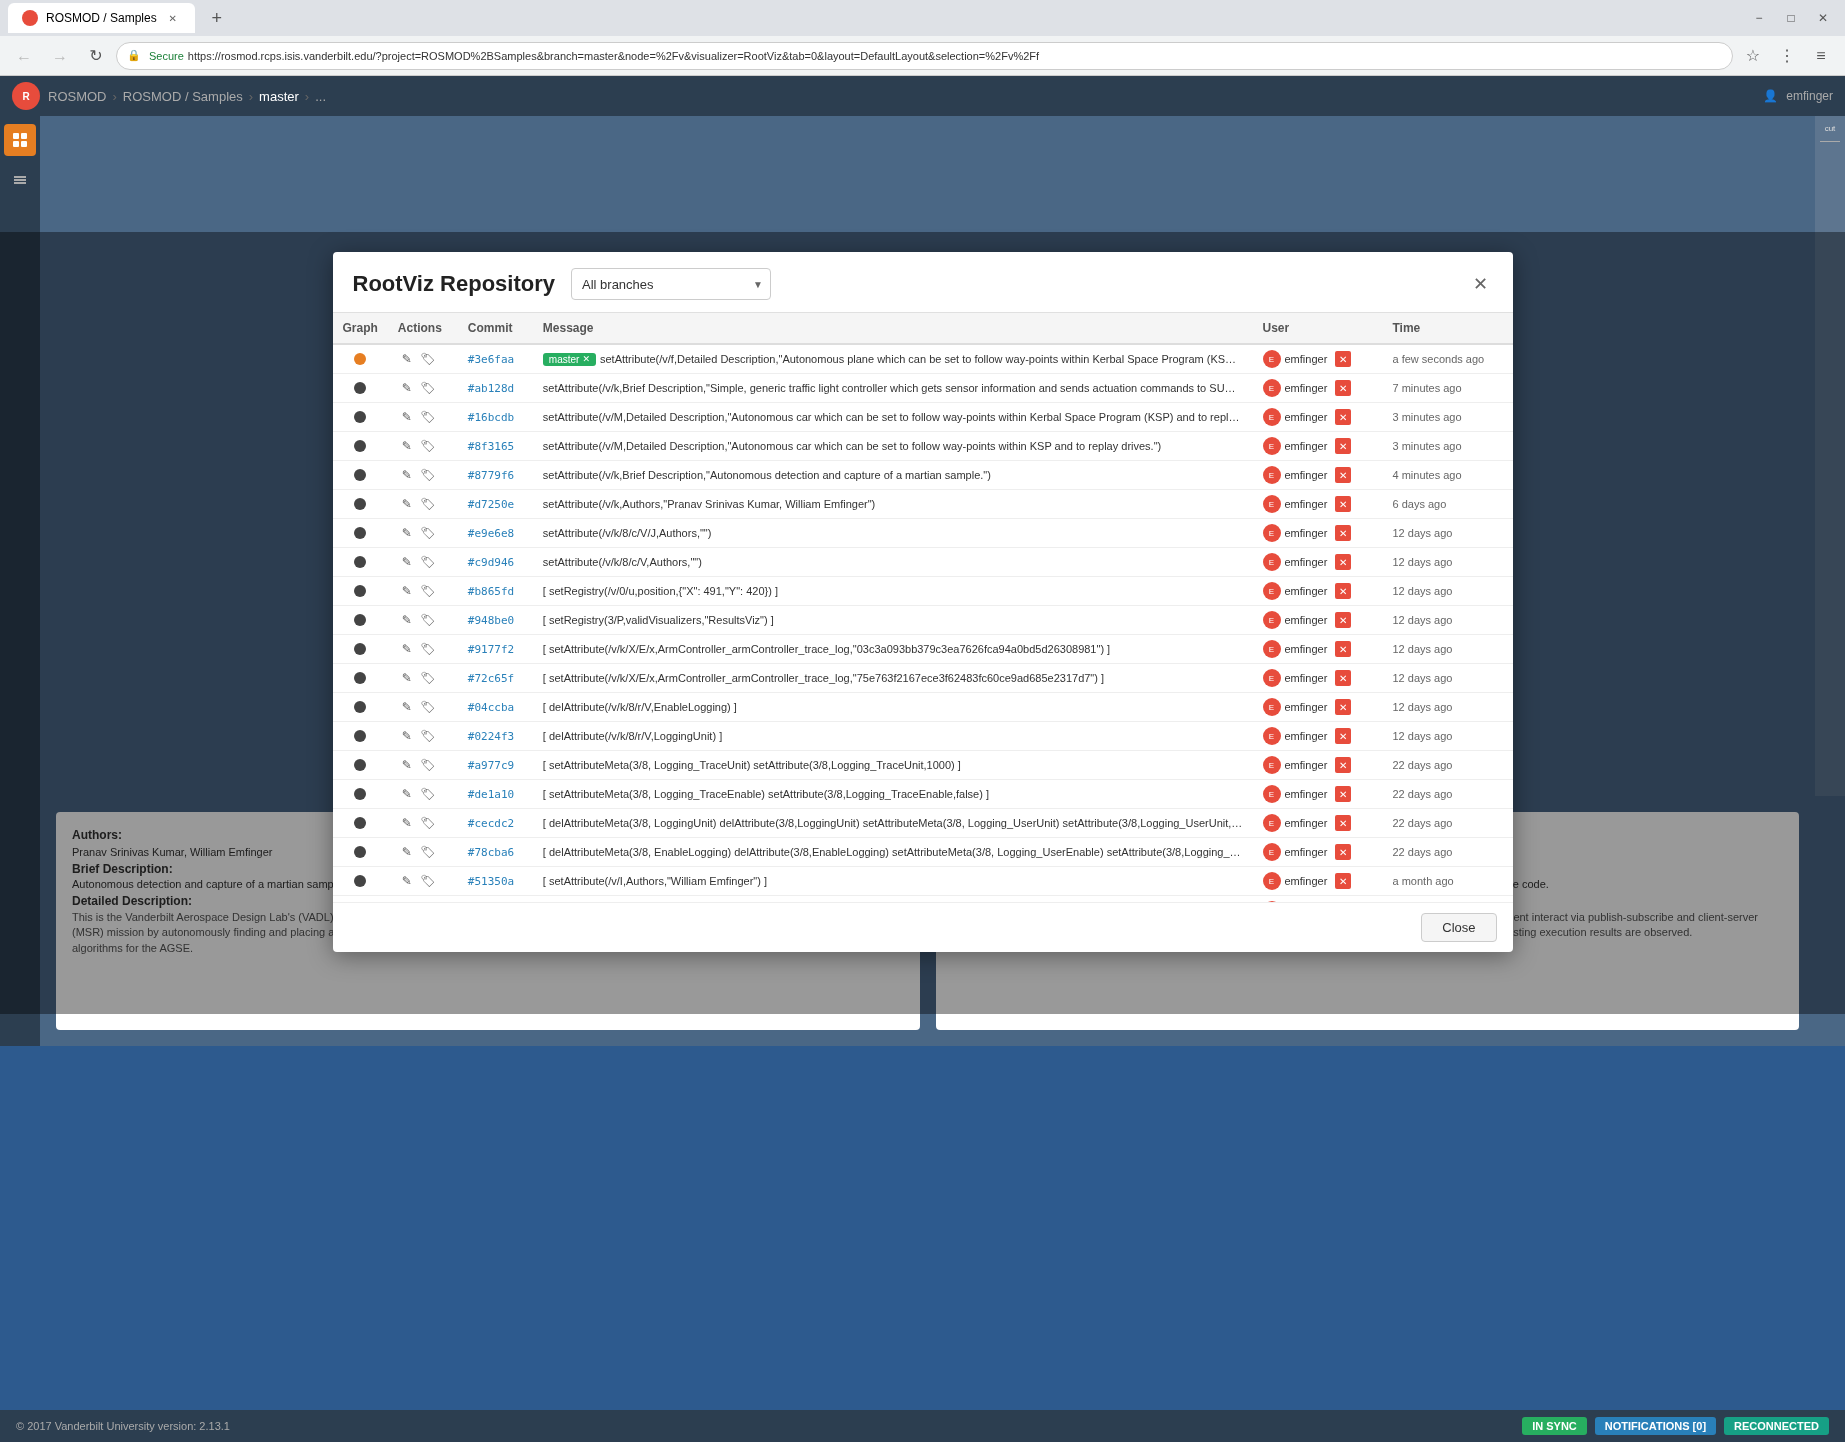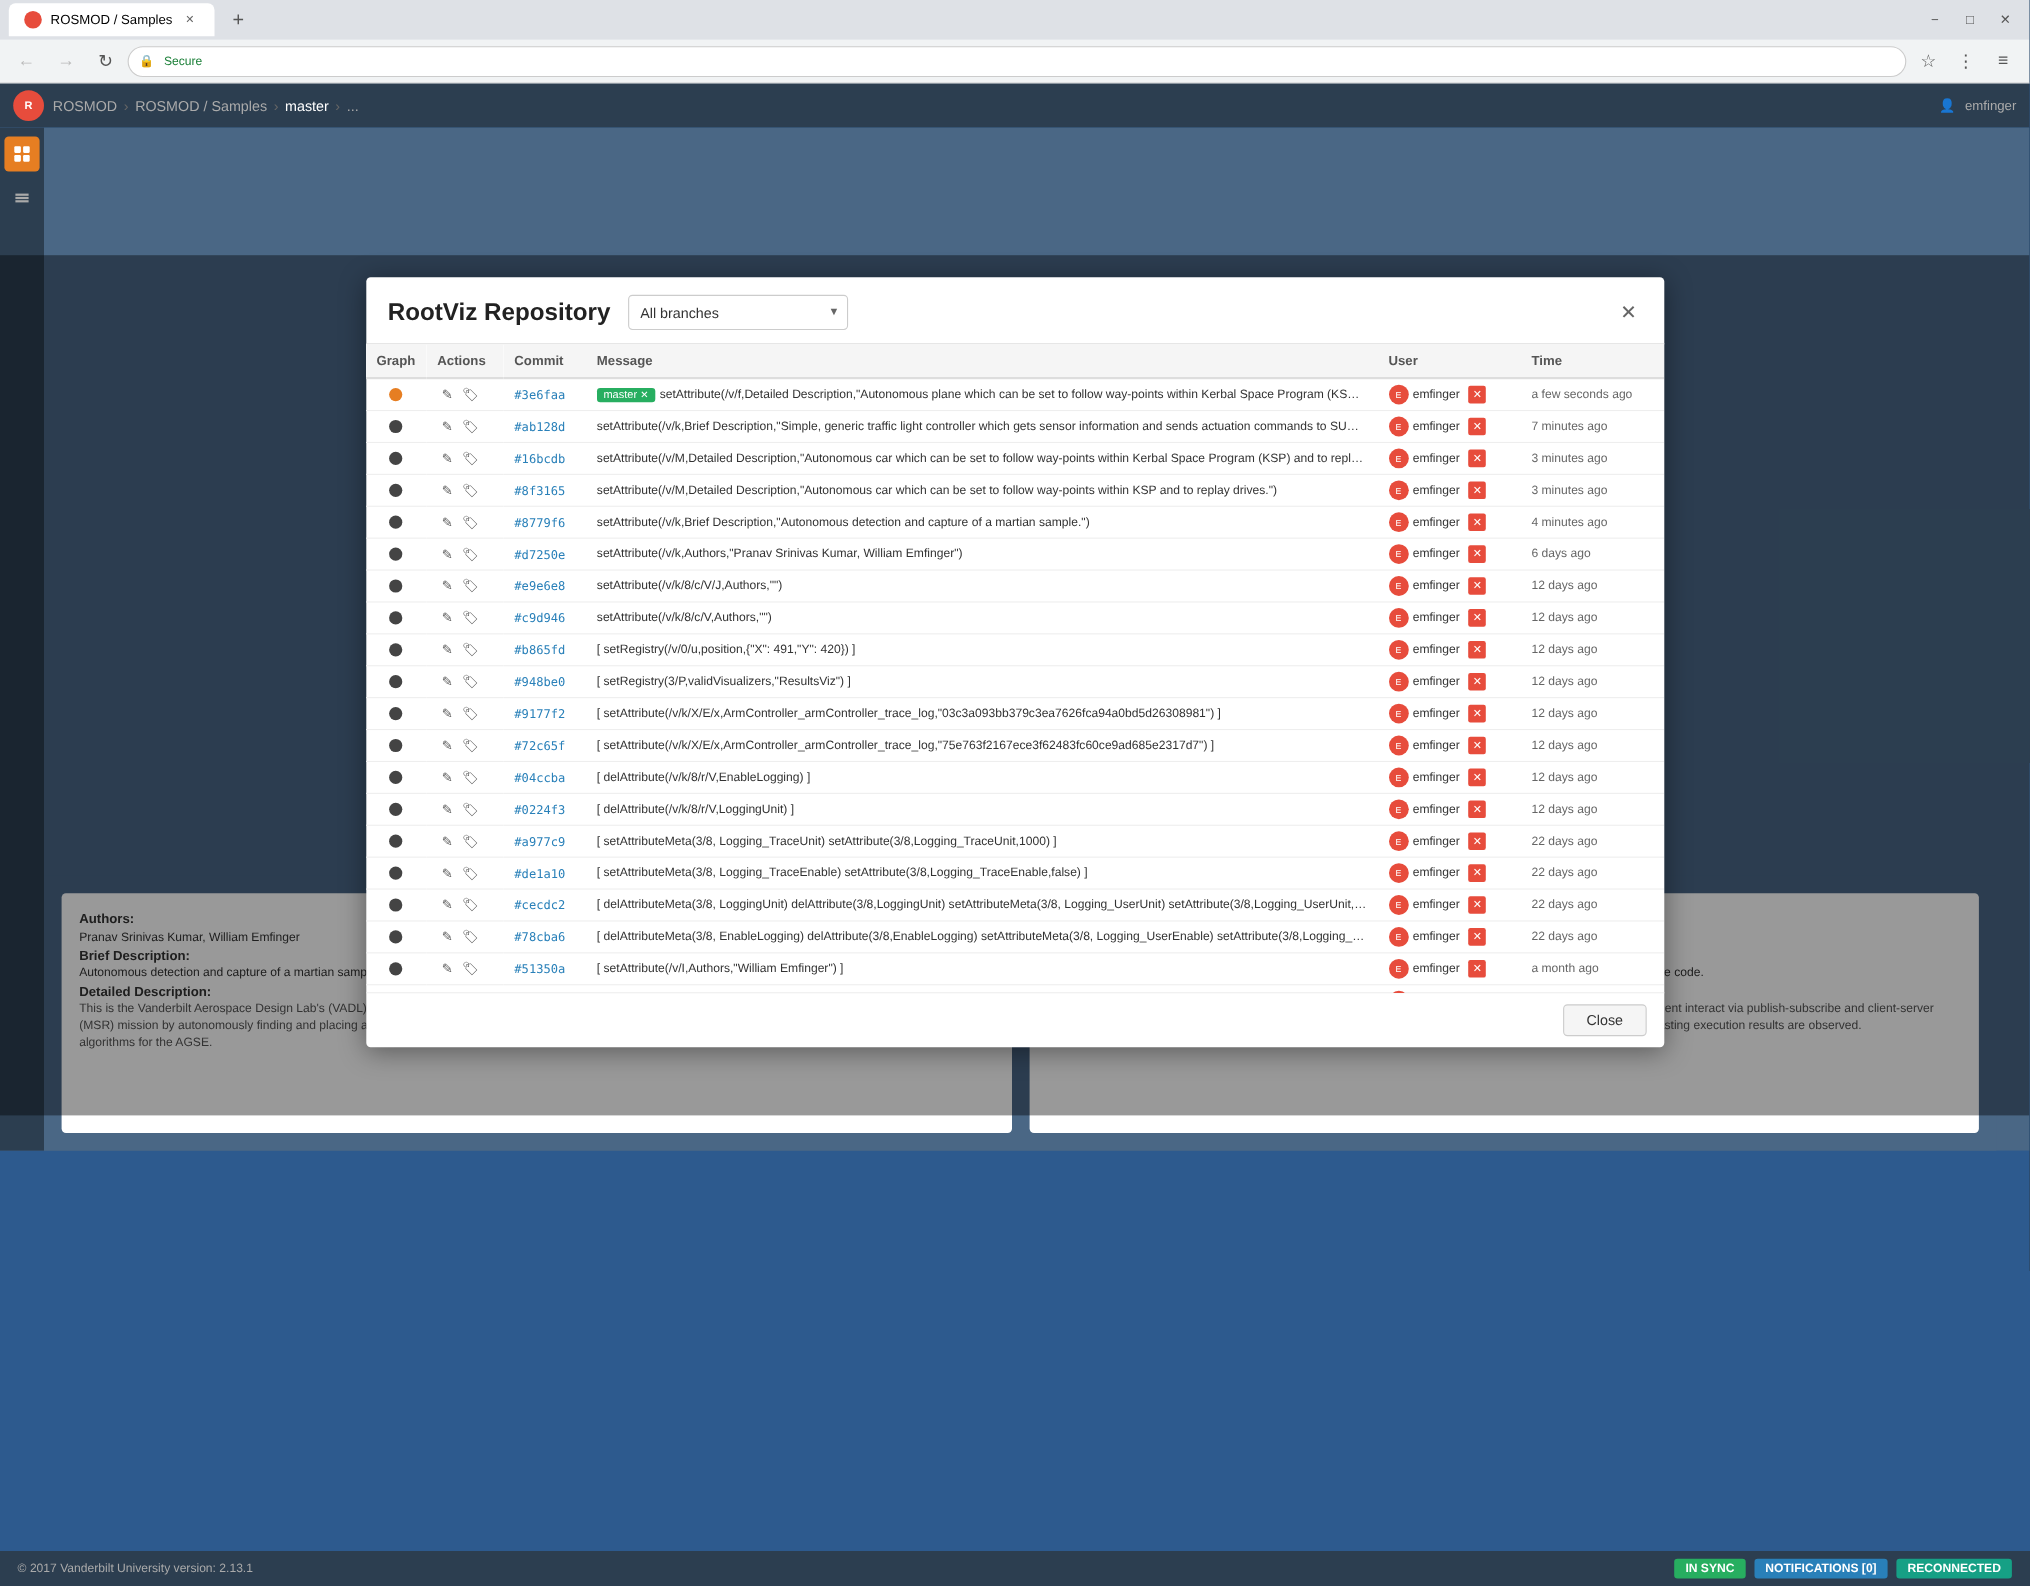--- a/index.html
+++ b/index.html
@@ -447,20 +447,21 @@
       <div class="win-btn close">✕</div>
     </div>
   </div>
   <div class="browser-toolbar">
     <div class="nav-btn disabled">←</div>
     <div class="nav-btn disabled">→</div>
     <div class="nav-btn">↻</div>
     <div class="address-bar">
       <span class="secure-icon">🔒</span>
       <span style="font-size:11px;color:#1a7f37;margin-right:4px;">Secure</span>
+      <input type="text" style="font-size: 11px; color: rgb(51, 51, 51);" value="https://rosmod.rcps.isis.vanderbilt.edu/?project=ROSMOD%2BSamples&amp;branch=master&amp;node=%2Fv&amp;visualizer=RootViz&amp;tab=0&amp;layout=DefaultLayout&amp;selection=%2Fv%2Ff">
     </div>
     <div class="toolbar-actions">
       <div class="nav-btn">☆</div>
       <div class="nav-btn">⋮</div>
       <div class="nav-btn">≡</div>
     </div>
   </div>
 </div>
 
 <div class="app-header">
@@ -512,20 +513,24 @@
     <div class="content-panel">
       <div style="font-size:12px; font-weight:bold; margin-bottom:4px;">Authors:</div>
       <div style="font-size:11px; margin-bottom:4px;">William Emfinger, Pranav Srinivas Kumar</div>
       <div style="font-size:12px; font-weight:bold; margin-bottom:2px;">Brief Description:</div>
       <div style="font-size:11px; margin-bottom:4px;">This project walks through the interface for creating models and the use of plugins to generate, compile, and execute code.</div>
       <div style="font-size:12px; font-weight:bold; margin-bottom:2px;">Detailed Description:</div>
       <div style="font-size:11px; color:#555; line-height:1.4;">A three component sample that integrates all standard features of ROSMOD: timers &amp; interaction patterns. Component interact via publish-subscribe and client-server style patterns and are periodically triggered by timers. By enforcing different component scheduling schemes, interasting execution results are observed.</div>
     </div>
   </div>
 
+  <div style="position:absolute; right:0; top:0; width:30px; background: rgba(200,200,200,0.15); height:680px; display:flex; flex-direction:column; align-items:center; padding-top:8px; gap:8px; overflow:hidden;">
+    <div style="font-size:8px; color:#ddd; white-space:nowrap; transform:none;">cut</div>
+    <div style="width:20px; height:1px; background:#aaa;"></div>
+  </div>
 
   <div class="modal-overlay">
     <div class="modal">
 
       <div class="modal-header">
         <div style="display:flex; align-items:center; gap:16px;">
           <span class="modal-title">RootViz Repository</span>
           <div class="select-wrapper">
             <select class="branch-select">
               <option>All branches</option>

